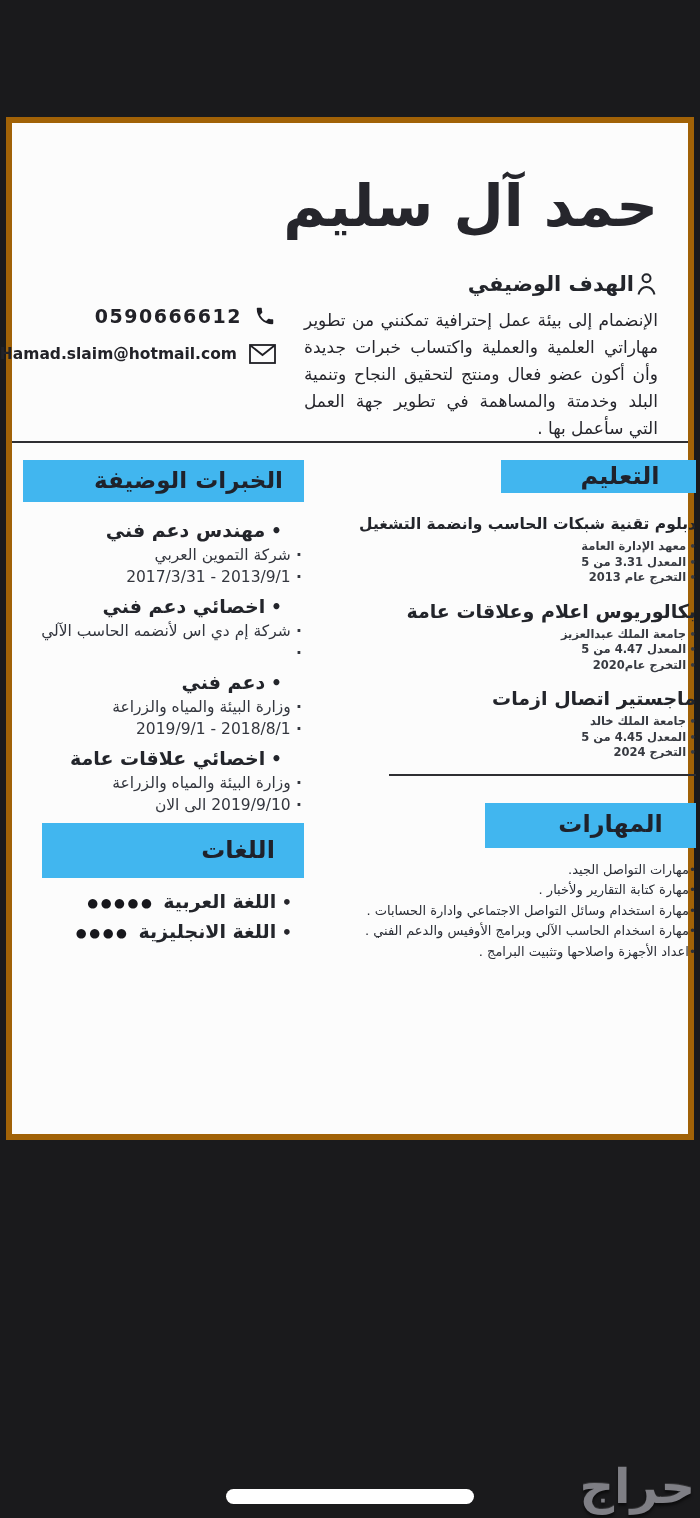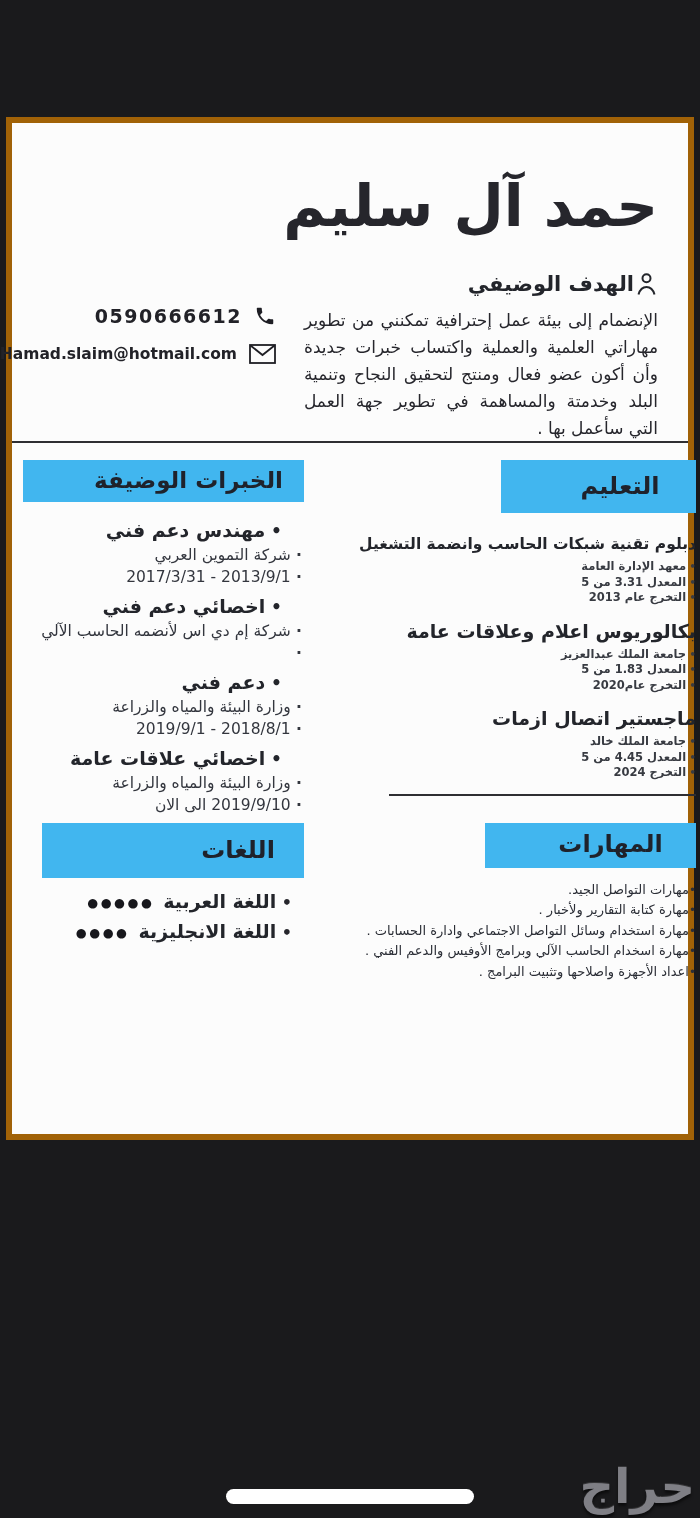--- a/index.html
+++ b/index.html
@@ -86,21 +86,21 @@
   .lang-row::before { content:"• "; font-size:16px; font-weight:700; }
   .lang-label { font-size:19px; font-weight:700; color:#23252b; }
   .lang-dots {
     display:inline-block; direction:ltr;
     font-size:12.5px; letter-spacing:2.5px; color:#17171c;
     margin-left:6px; margin-right:9px; vertical-align:1px;
   }
 
   
   .edu-sec { position:absolute; left:296px; top:337px; width:388px; }
-  .sec-box.edu { width:195px; height:53px; font-size:24px; padding-left:43px; }
+  .sec-box.edu { width:195px; height:33px; font-size:24px; padding-left:43px; }
   .degrees { padding-top:9px; text-align:right; }
   .degree { margin-bottom:13px; }
   .deg-title { font-size:19px; font-weight:700; color:#23252b; line-height:24px; margin-bottom:4px; }
   .deg-title.sm { font-size:15.5px; line-height:21px;margin-top:12px; }
   .deg-sub { font-size:11.5px; font-weight:700; color:#383b42; line-height:15.5px; }
   .deg-sub::before { content:"• "; font-size:10px; }
   .edu-line { height:2px; width:307px; background:#2e2e32; margin-top:10px; }
   .sec-box.skills { width:211px; height:45px; font-size:24px; padding-left:40px; margin-top:27px; }
   .skills-list { padding-top:12px; text-align:right; }
   .skill { font-size:13px; font-weight:500; color:#2b2e36; line-height:19.5px; }
@@ -206,21 +206,21 @@
       <div class="degrees">
         <div class="degree">
           <div class="deg-title sm">دبلوم تقنية شبكات الحاسب وانضمة التشغيل</div>
           <div class="deg-sub">معهد الإدارة العامة</div>
           <div class="deg-sub">المعدل 3.31 من 5</div>
           <div class="deg-sub">التخرج عام 2013</div>
         </div>
         <div class="degree">
           <div class="deg-title">بكالوريوس اعلام وعلاقات عامة</div>
           <div class="deg-sub">جامعة الملك عبدالعزيز</div>
-          <div class="deg-sub">المعدل 1.83 من 5</div>
+          <div class="deg-sub">المعدل 4.47 من 5</div>
           <div class="deg-sub">التخرج عام2020</div>
         </div>
         <div class="degree">
           <div class="deg-title">ماجستير اتصال ازمات</div>
           <div class="deg-sub">جامعة الملك خالد</div>
           <div class="deg-sub">المعدل 4.45 من 5</div>
           <div class="deg-sub">التخرج 2024</div>
         </div>
       </div>
       <div class="edu-line"></div>

